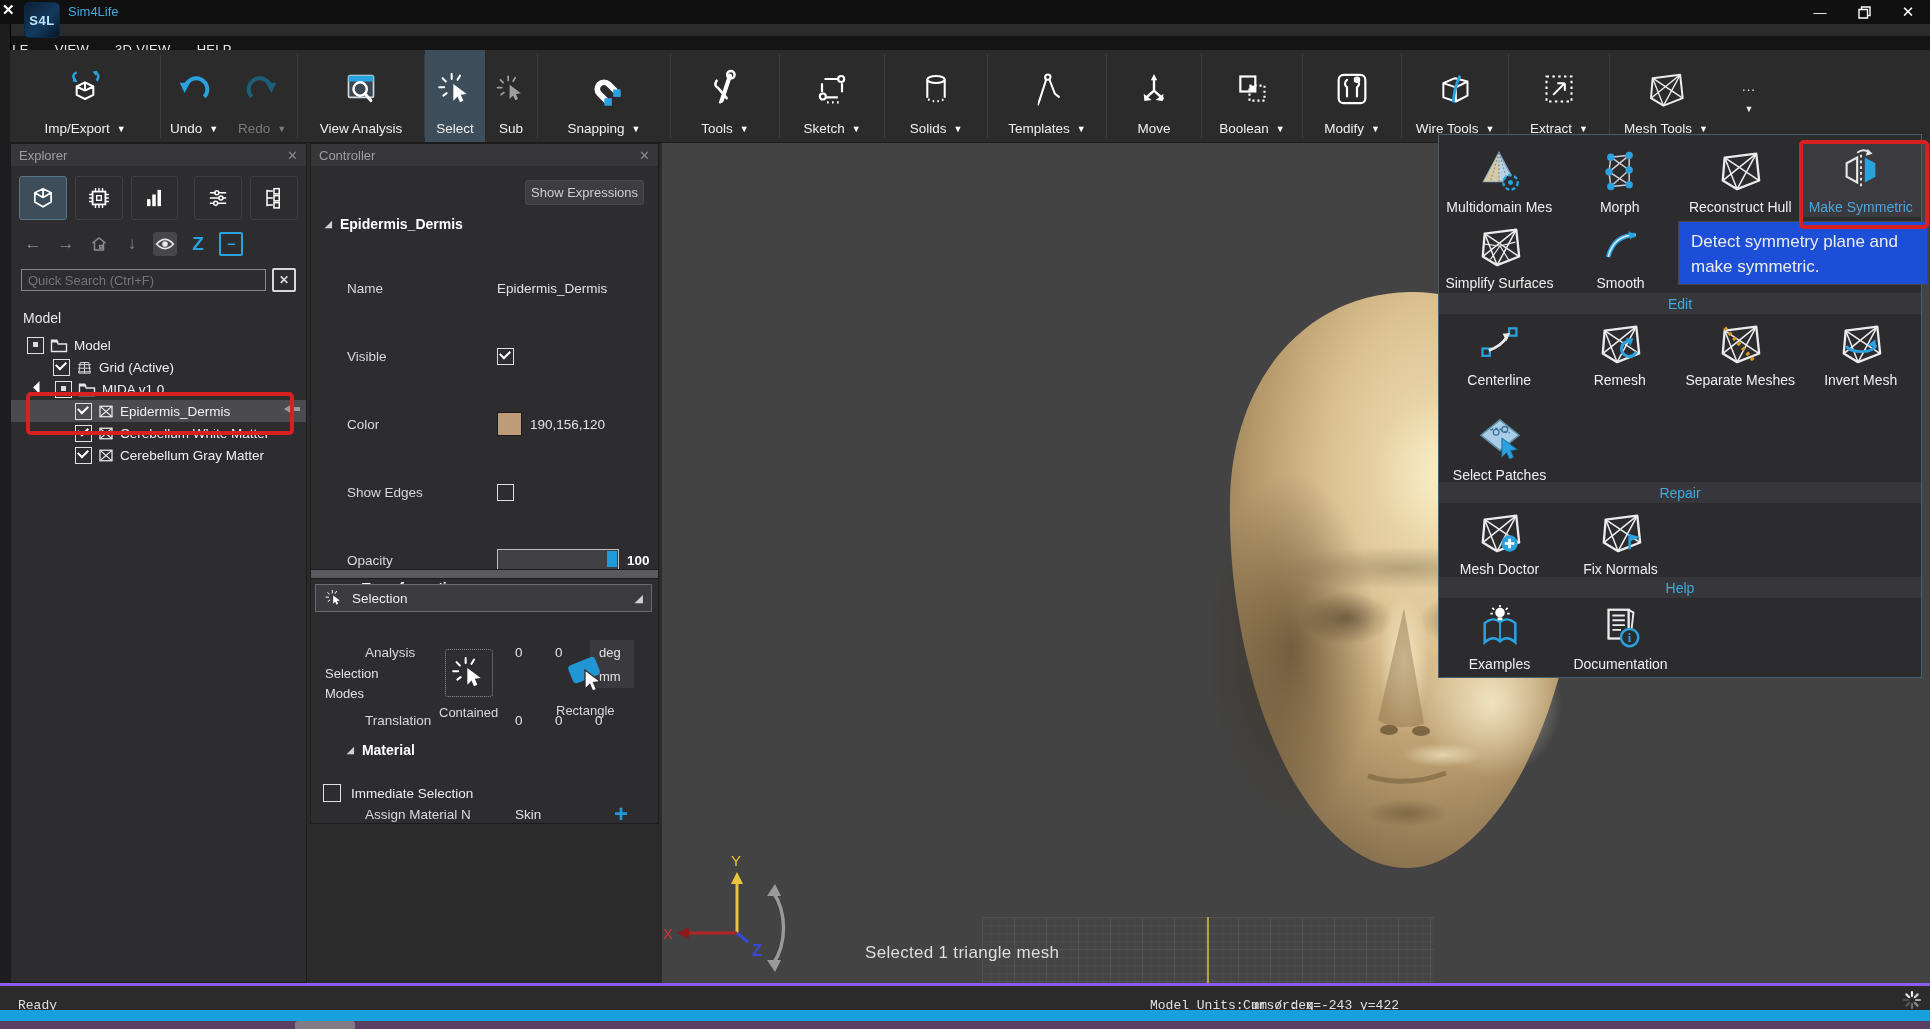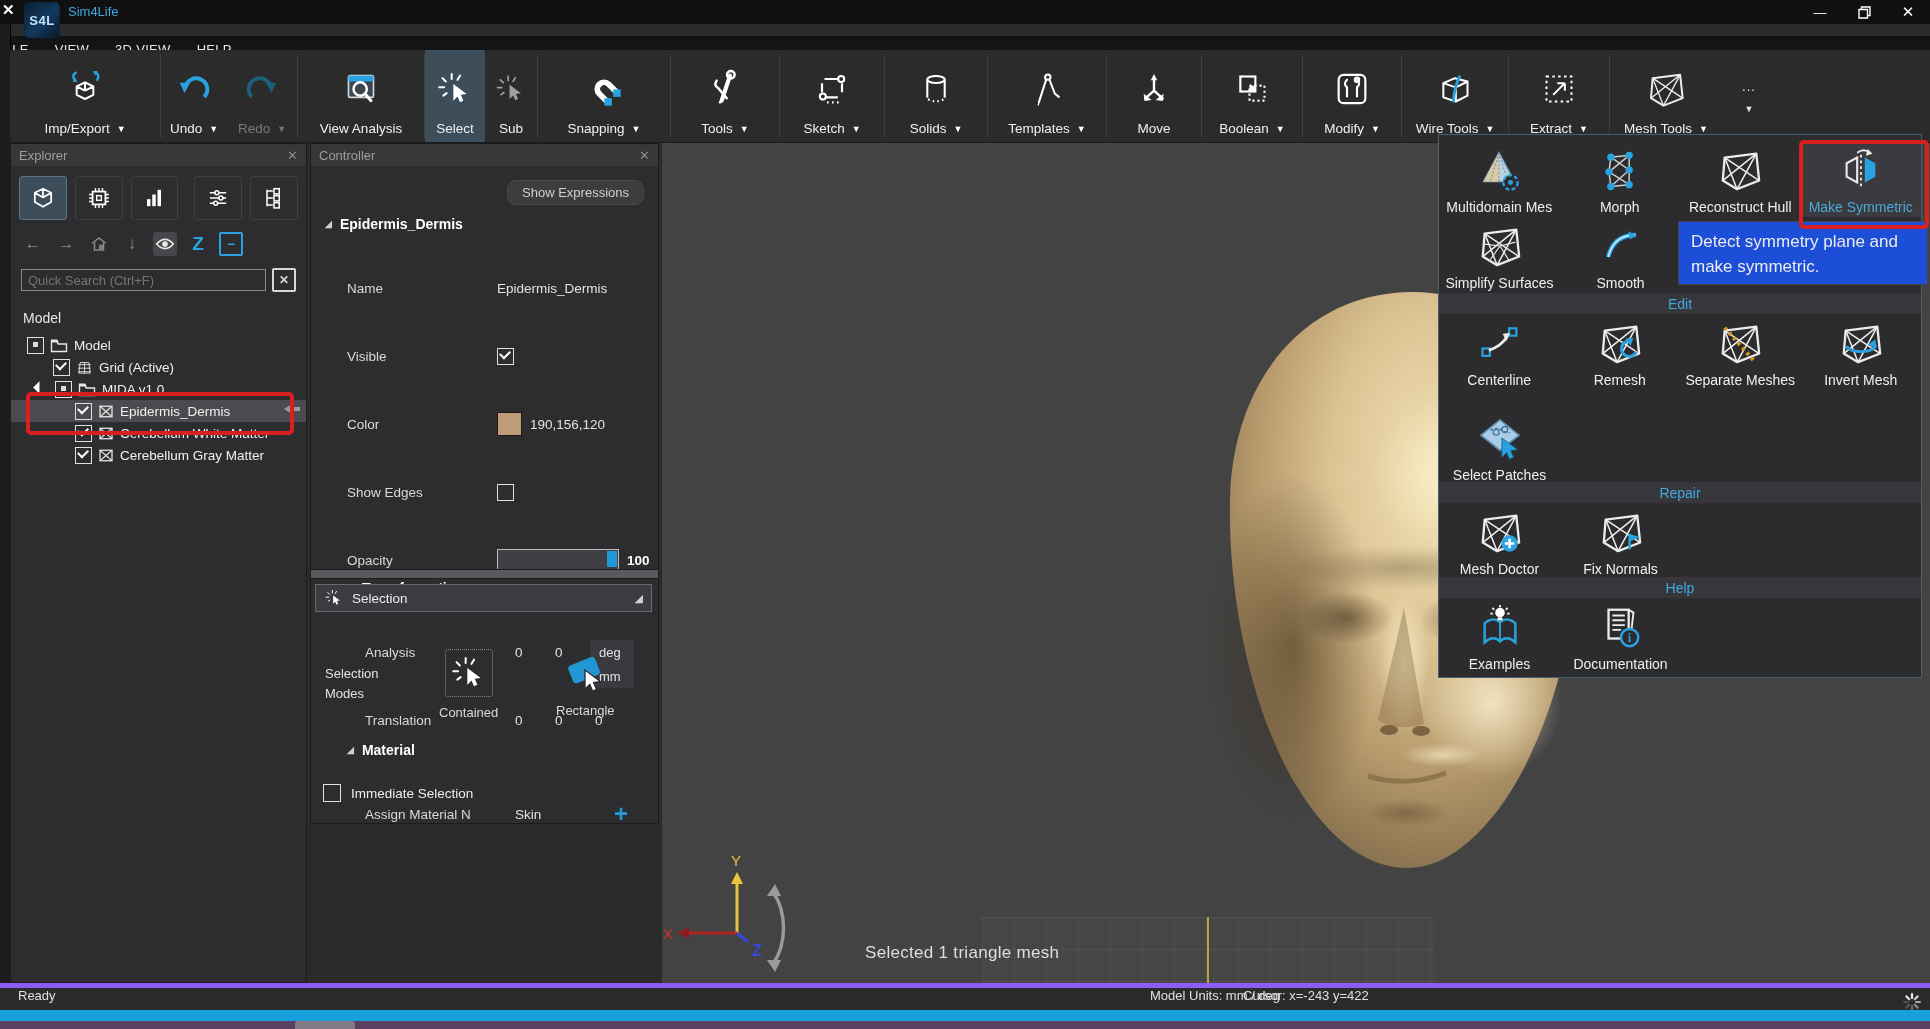--- a/index.html
+++ b/index.html
@@ -50,21 +50,21 @@
   .tree{position:relative;}
   .trow{height:22px;display:flex;align-items:center;gap:6px;color:#f0f0f0;font-size:13.5px;position:relative;}
   .trow.selected{background:#4b4b4f;}
   .cb{width:15px;height:15px;border:1.5px solid #e0e0e0;background:transparent;position:relative;flex:none;}
   .cb.checked::after{content:"";position:absolute;left:2px;top:1px;width:8px;height:5px;border-left:2.5px solid #fff;border-bottom:2.5px solid #fff;transform:rotate(-45deg);}
   .cb.partial::after{content:"";position:absolute;left:4.5px;top:4.5px;width:5px;height:5px;background:#dcdcdc;}
   .expander{position:absolute;left:-16px;top:5px;width:0;height:0;border-left:9px solid #fff;border-top:9px solid transparent;transform:rotate(45deg);}
   .row-marker{position:absolute;right:6px;top:4px;color:#9a9a9a;}
   
   #controller{left:310px;top:143px;width:349px;height:681px;}
-  #show-expr{position:absolute;right:14px;top:36px;background:#3d3d40;border:1px solid #4a4a4e;border-radius:9px;color:#cfcfcf;font-size:13px;padding:4px 14px;}
+  #show-expr{position:absolute;right:14px;top:36px;background:#3d3d40;border:1px solid #4a4a4e;border-radius:3px;color:#cfcfcf;font-size:13px;padding:4px 5px;}
   .sec-head{display:flex;align-items:center;gap:8px;color:#fff;font-weight:bold;font-size:14px;}
   .caret{color:#cfcfcf;font-size:9px;}
   .prow{display:grid;grid-template-columns:150px 1fr;align-items:center;min-height:24px;color:#d9d9d9;font-size:13.5px;margin-top:44px;}
   .pval{color:#e2e2e2;display:flex;align-items:center;gap:8px;}
   #color-swatch{width:23px;height:22px;border:1px solid #1c1c1c;}
   #opacity-slider{width:120px;height:20px;border:1px solid #bdbdbd;background:#3f3f44;position:relative;}
   #opacity-handle{position:absolute;right:1px;top:1px;width:10px;height:16px;background:#1f9ad6;}
   .xyz{display:grid;grid-template-columns:40px 40px 40px;color:#e2e2e2;}
   #unit-box{position:absolute;right:14px;width:44px;height:48px;background:#3a3a3e;color:#e2e2e2;display:flex;flex-direction:column;justify-content:space-around;padding-left:9px;box-sizing:border-box;}
   #mat-plus{position:absolute;right:20px;color:#1f9ad6;font-size:24px;font-weight:bold;line-height:1;}
@@ -95,21 +95,21 @@
   .fly-item .flabel{white-space:nowrap;}
   .fly-item.hl{background:#3b3b3f;}
   .fly-item.hl .flabel{color:#4ba6d8;}
   .fly-sec{position:absolute;left:0;width:100%;height:21px;background:#37373b;color:#3fa9e0;font-size:14px;display:flex;align-items:center;justify-content:center;}
   #tooltip{position:absolute;left:1678px;top:221px;width:250px;height:64px;background:#1d4ed8;border:1px solid #47474b;color:#ececec;font-size:17px;line-height:1.45;padding:8px 12px;box-sizing:border-box;z-index:60;}
   
   .ann{position:absolute;border:4px solid #d92020;border-radius:5px;z-index:70;pointer-events:none;}
   #ann-tree{left:26px;top:392px;width:260px;height:35px;}
   #ann-tool{left:1799px;top:140px;width:122px;height:81px;}
   
-  #statusbar{position:absolute;left:0;top:983px;width:100%;height:27px;background:#2b2b2b;border-top:5px solid #8b5cf6;display:flex;align-items:flex-start;color:#e0e0e0;font-size:13px;}
+  #statusbar{position:absolute;left:0;top:983px;width:100%;height:27px;background:#2b2b2b;border-top:3px solid #8b5cf6;display:flex;align-items:flex-end;color:#e0e0e0;font-size:13px;font-family:Liberation Mono, monospace;}
   #status-ready{margin-left:18px;}
   #status-units{position:absolute;left:1150px;}
   #status-cursor{position:absolute;left:1243px;}
   #spinner{position:absolute;right:8px;top:4px;}
   #progress{position:absolute;left:0;top:1010px;width:100%;height:11px;background:#18a0dc;}
   #taskbar{position:absolute;left:0;top:1021px;width:100%;height:8px;background:#5b3f63;}
   #taskbar-item{position:absolute;left:295px;top:0;width:60px;height:8px;background:#8f8f8f;border-radius:3px 3px 0 0;opacity:.75;}
 </style>
 </head>
 <body>

